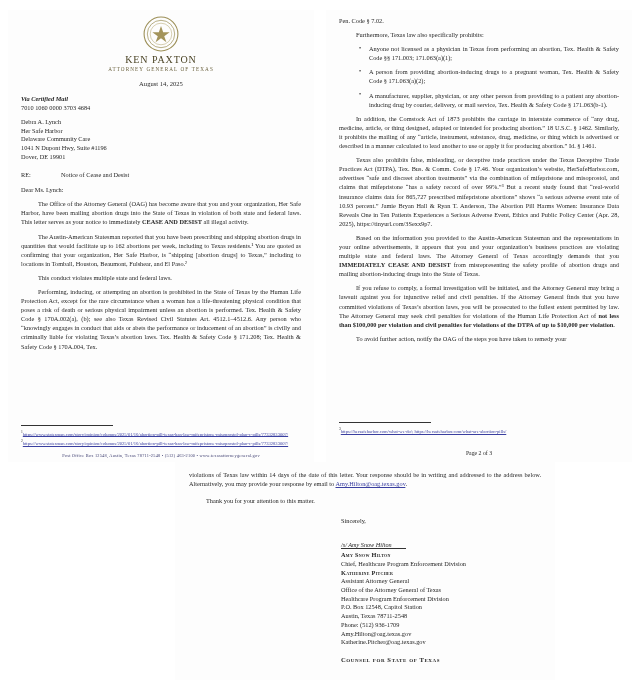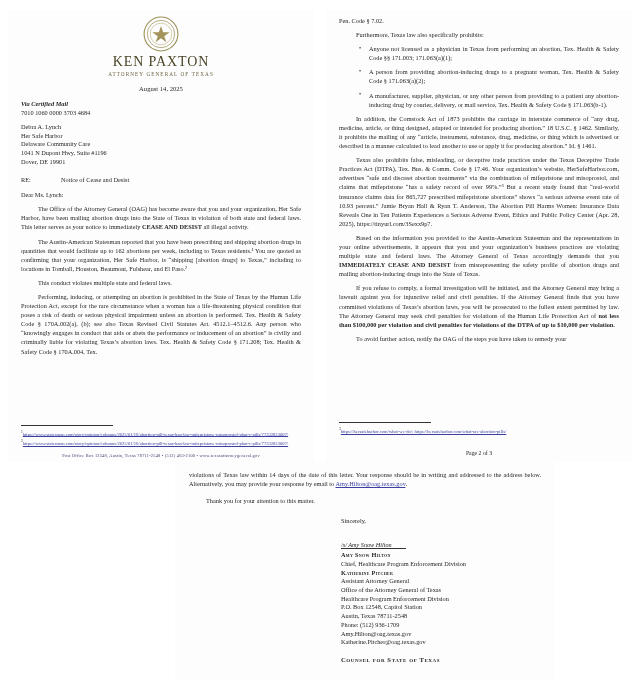--- a/index.html
+++ b/index.html
@@ -32,21 +32,21 @@
     padding-top: 6px;
   }
   .seal {
     width: 36px;
     height: 36px;
     margin: 0 auto 2px auto;
     display: block;
   }
   .ag-name {
     font-family: "Liberation Serif", serif;
-    font-size: 14px;
+    font-size: 10px;
     letter-spacing: 0.9px;
     color: #4b4426;
     font-variant: small-caps;
     text-transform: uppercase;
     font-weight: 400;
   }
   .ag-title {
     font-size: 5.2px;
     letter-spacing: 1.1px;
     color: #6c6340;

